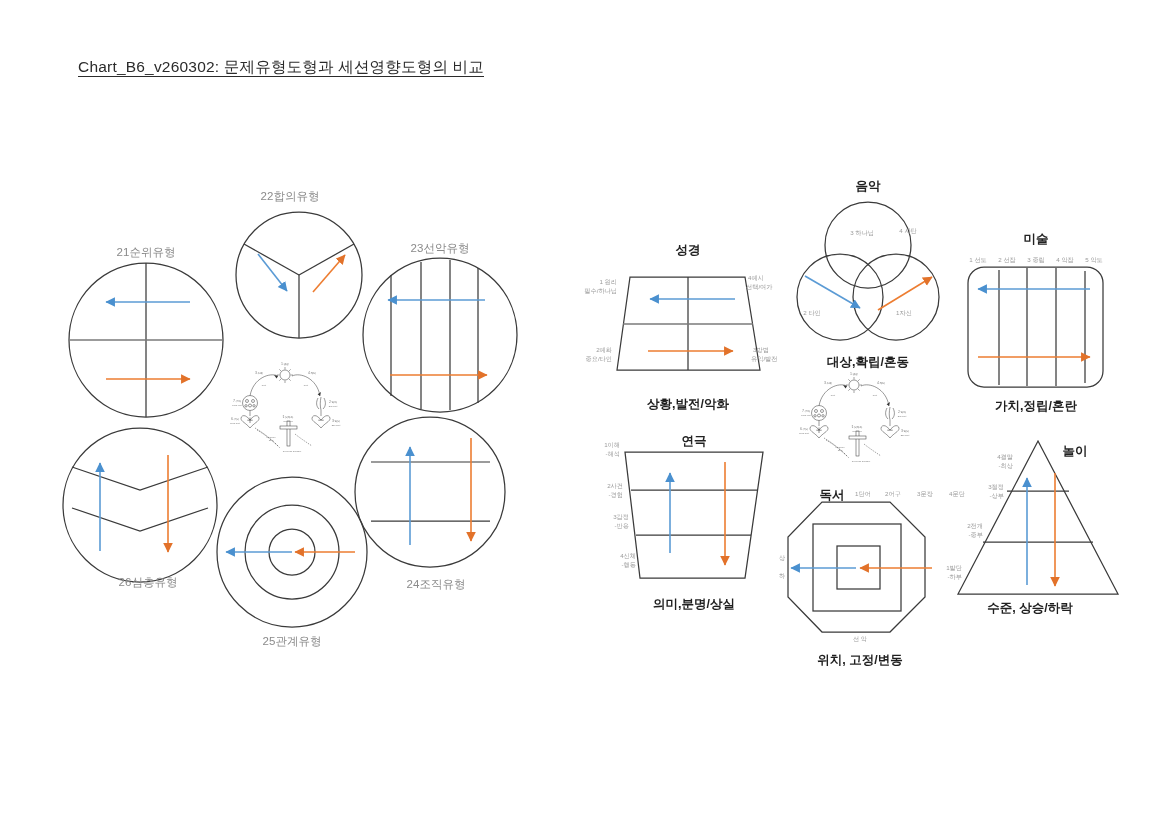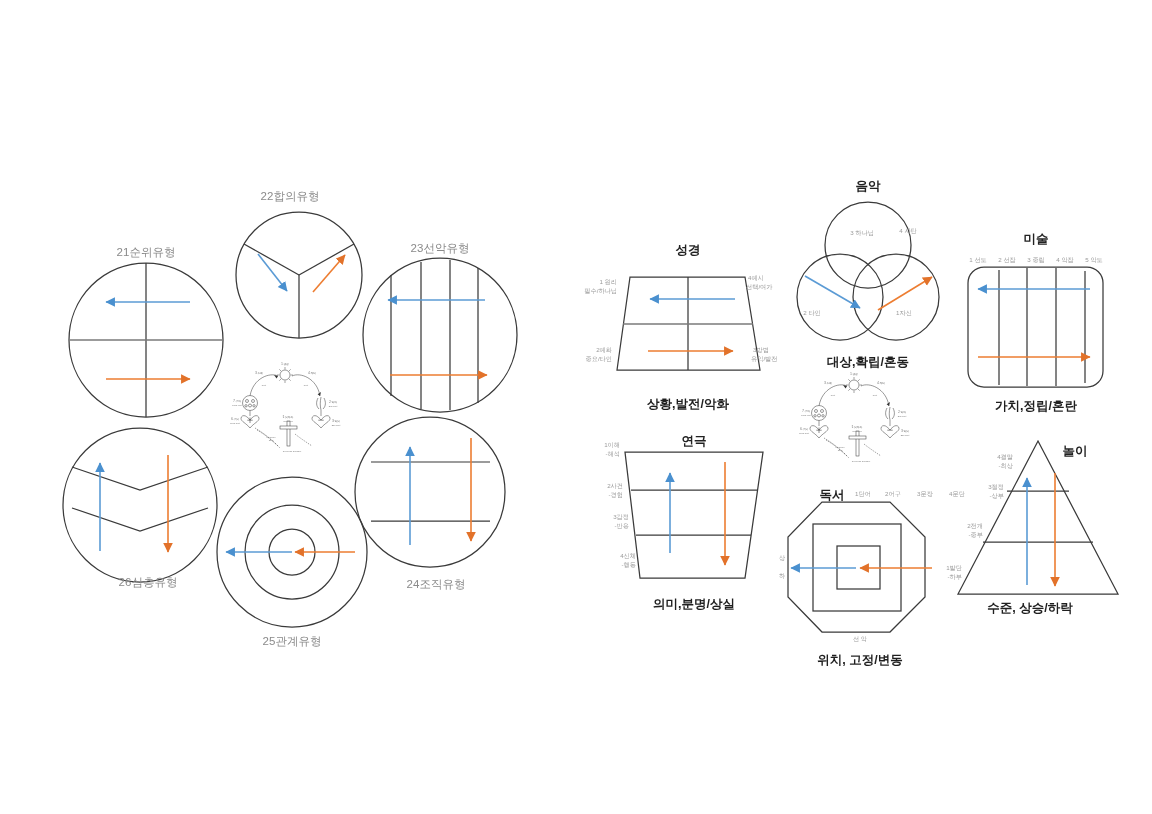--- a/index.html
+++ b/index.html
@@ -35,20 +35,21 @@
   .icon-lbl{fill:#555;font-size:2.7px;}
   .icon-lbl2{fill:#777;font-size:2.1px;}
   .icon-stroke{fill:none;stroke:#333;stroke-width:.5;}
   .icon-fill{fill:#fff;stroke:#333;stroke-width:.5;}
 </style>
 </head>
 <body>
 
 <div id="page">
 
+  <div id="title">Chart_B6_v260302: 문제유형도형과 세션영향도형의 비교</div>
 
   <svg id="canvas" viewBox="0 0 1152 814">
     <defs>
       <marker id="ab" markerWidth="7" markerHeight="7" refX="5.6" refY="3" orient="auto">
         <path d="M0,0 L6,3 L0,6 Z" class="blue-f"></path>
       </marker>
       <marker id="ao" markerWidth="7" markerHeight="7" refX="5.6" refY="3" orient="auto">
         <path d="M0,0 L6,3 L0,6 Z" class="orange-f"></path>
       </marker>
     </defs>

